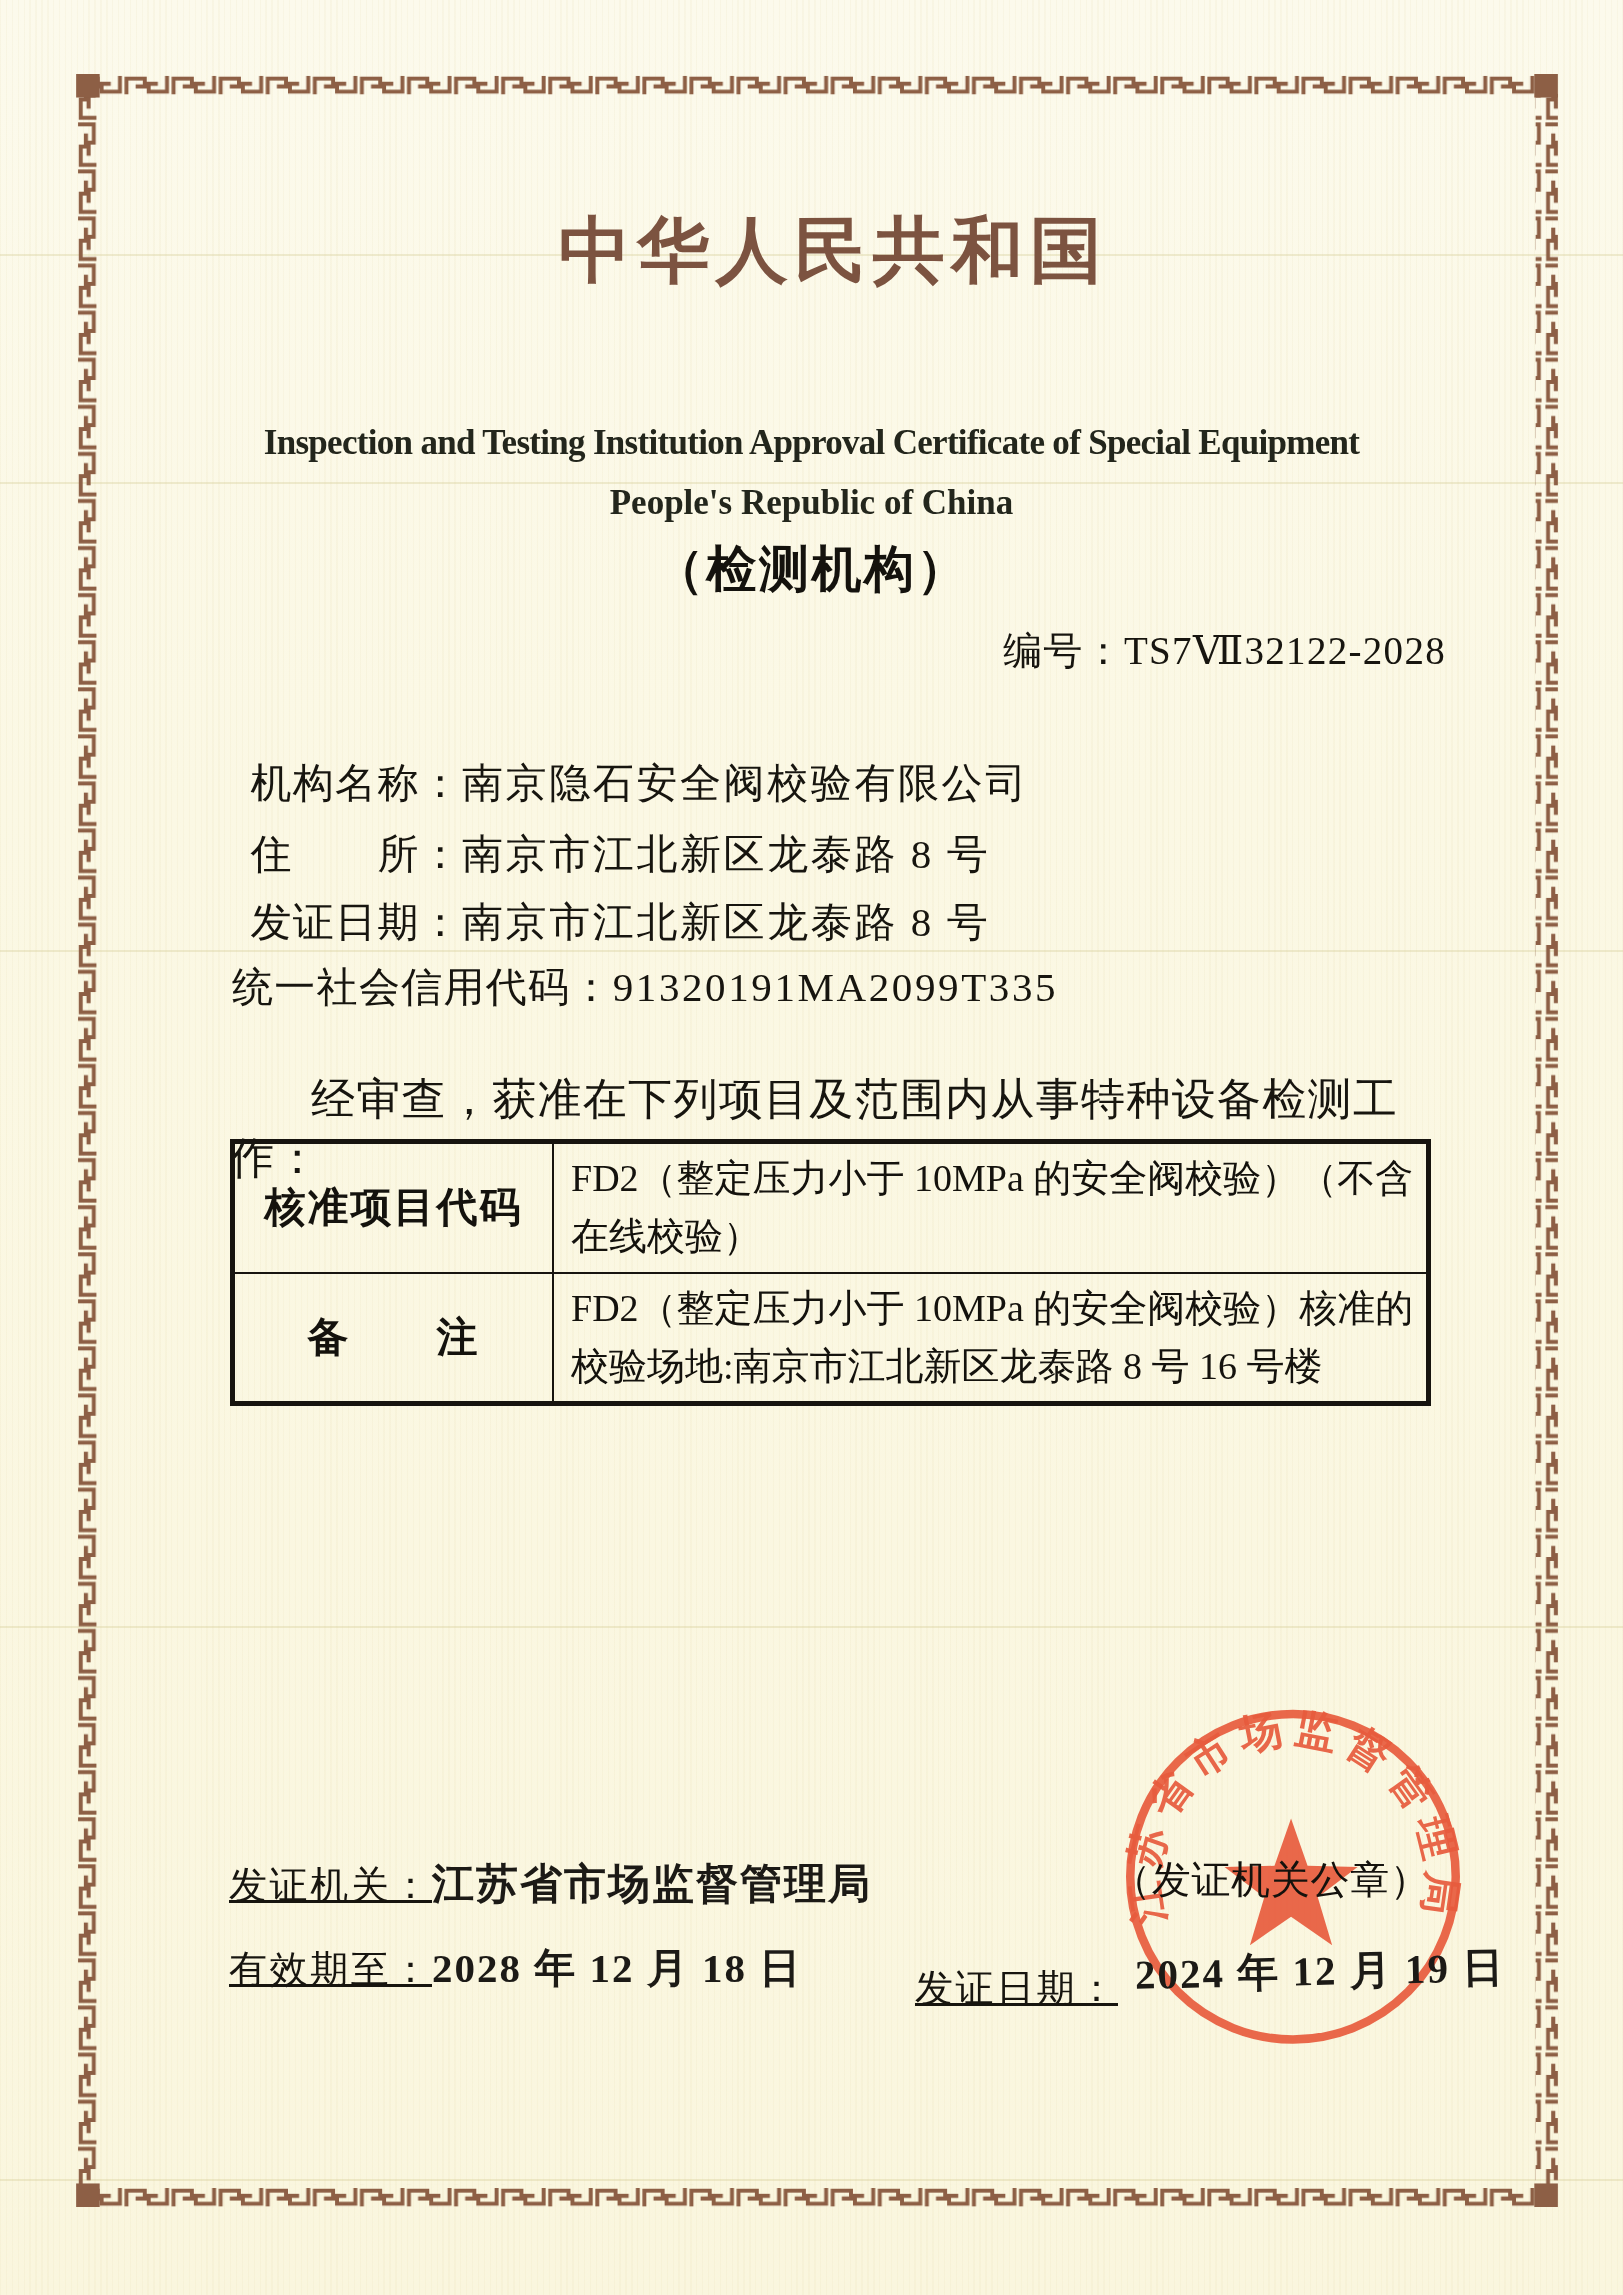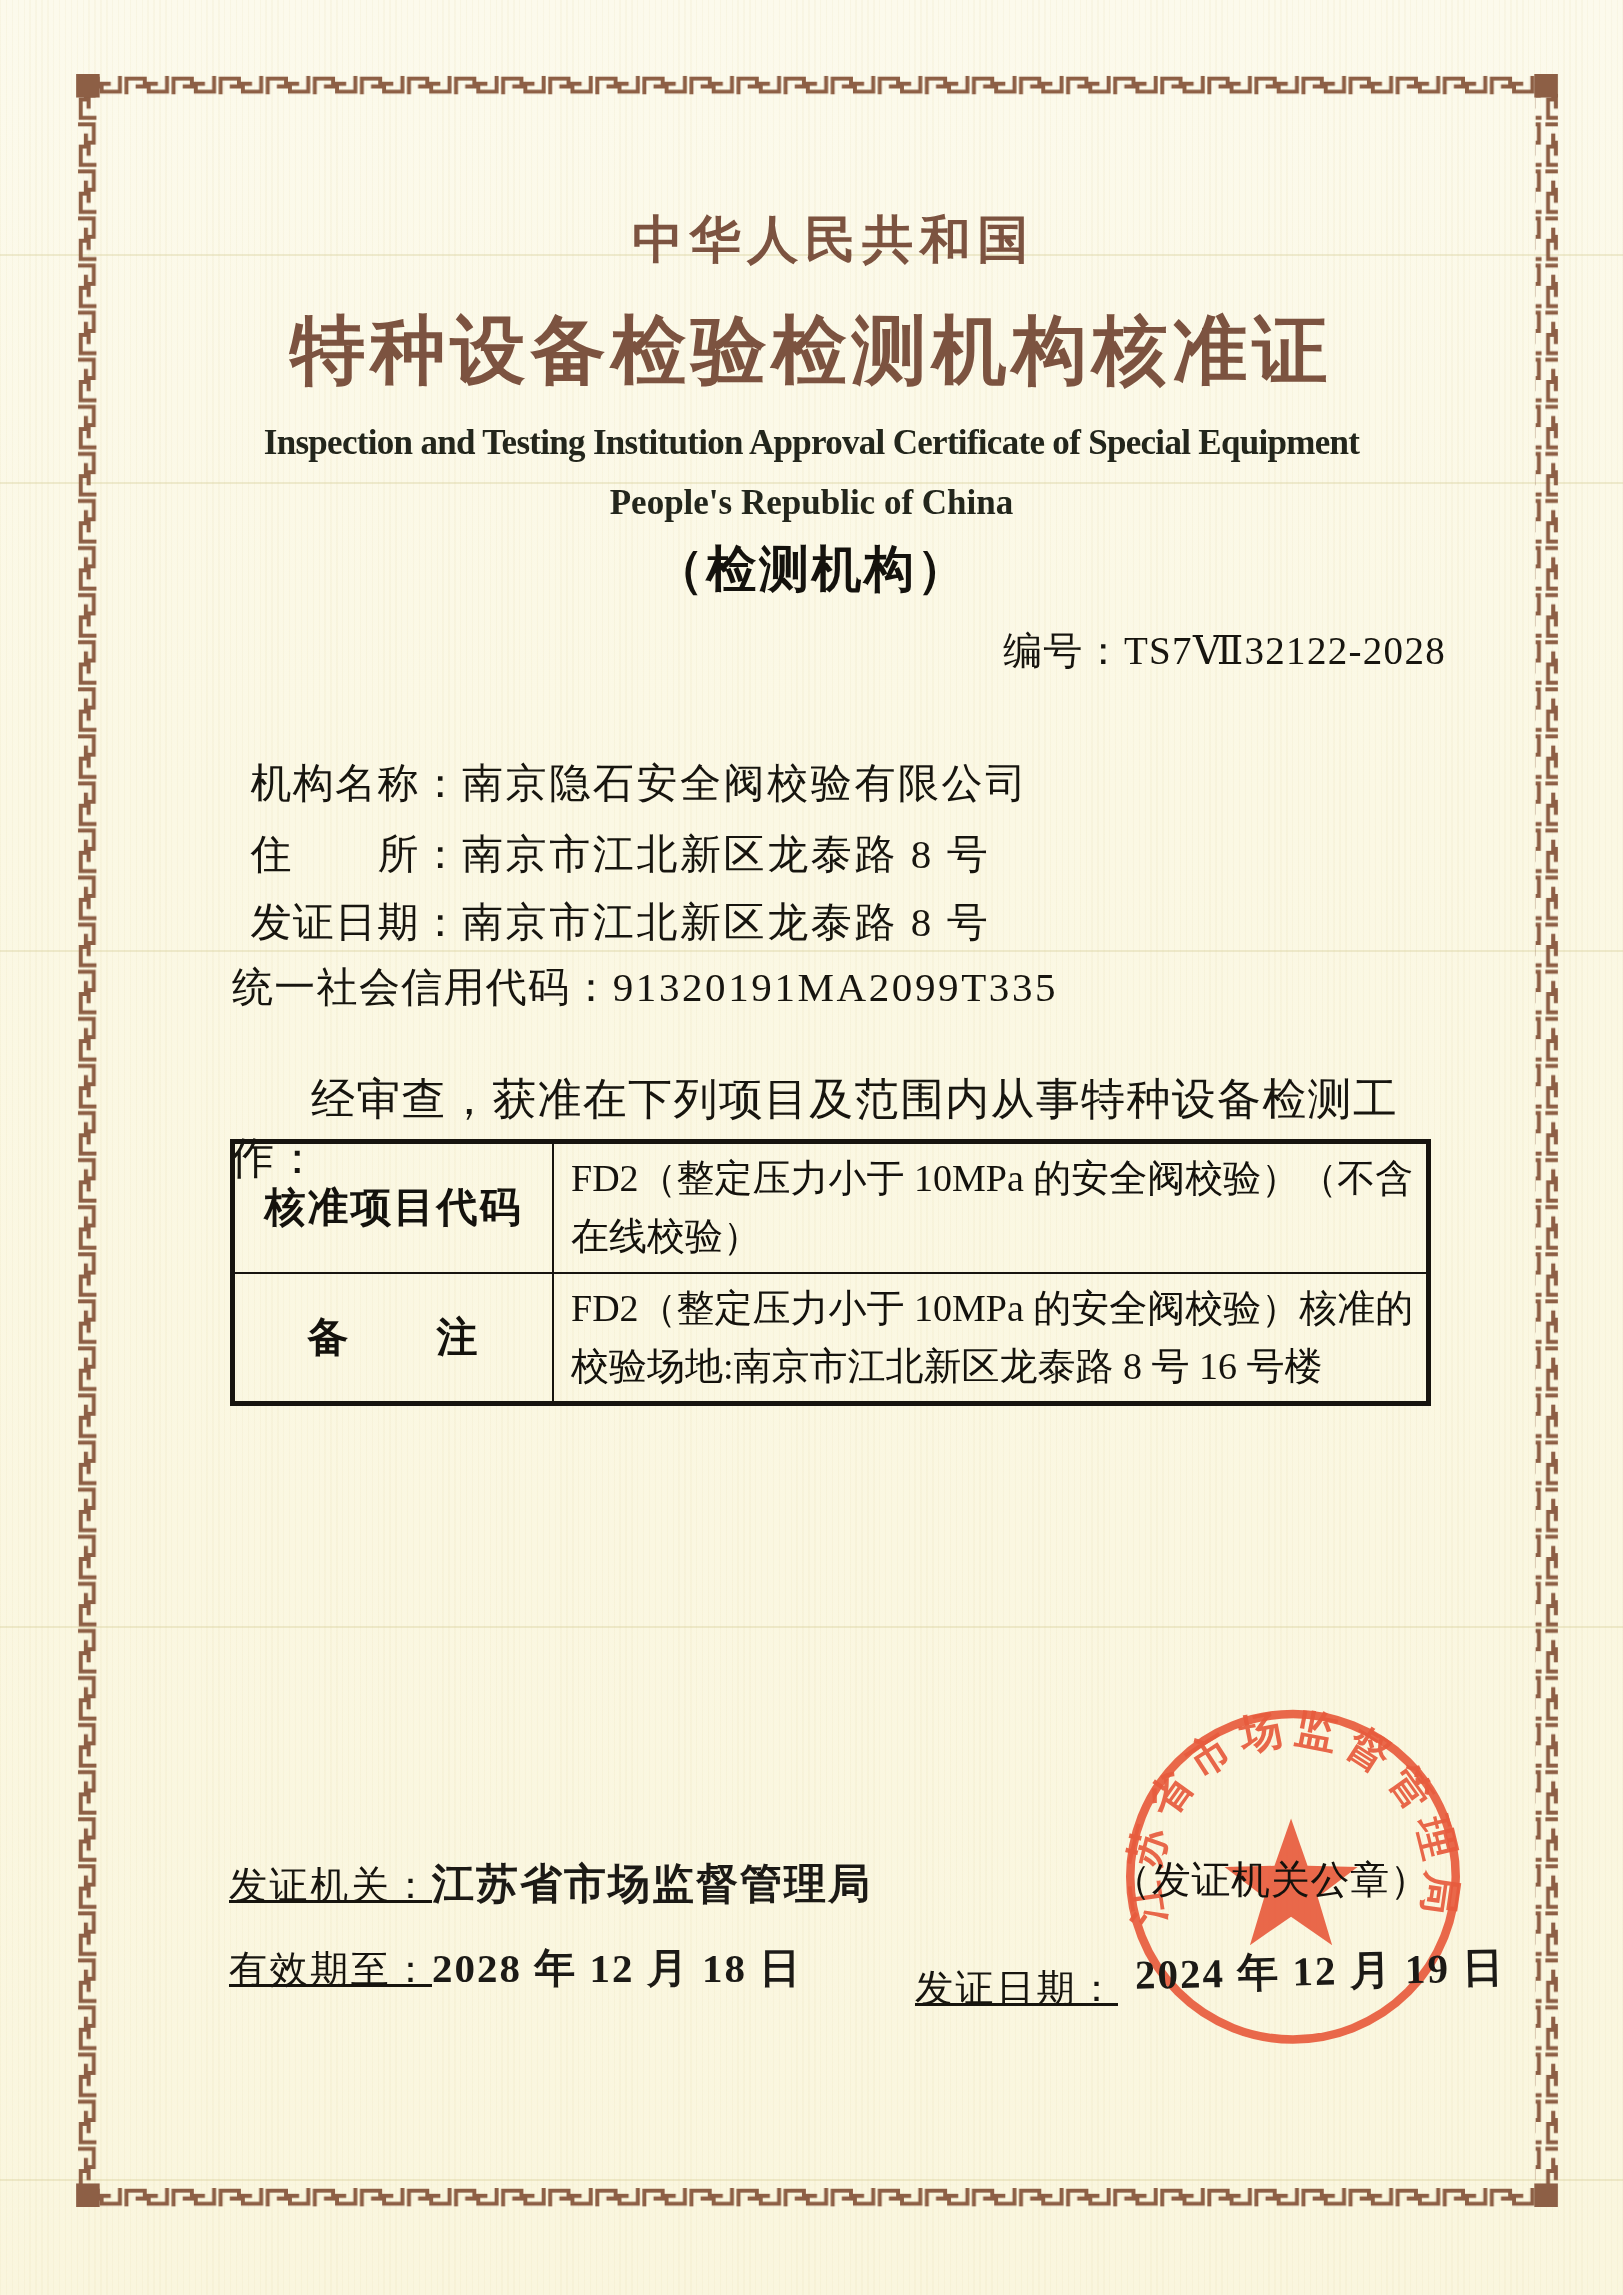--- a/index.html
+++ b/index.html
@@ -14,21 +14,21 @@
   .page::before{
     content:"";position:absolute;inset:0;
     background:repeating-linear-gradient(90deg,rgba(226,214,168,.13) 0 1.3px,rgba(0,0,0,0) 1.3px 5.9px);
     pointer-events:none;
   }
   .abs{position:absolute;}
   .center{left:0;right:0;text-align:center;}
   .scanline{left:0;width:100%;height:2px;background:rgba(213,203,150,.35);}
 
   .title-cn{font-weight:bold;color:#7c5340;line-height:1;}
-  .title-cn1{top:215px;font-size:51px;letter-spacing:6.5px;padding-left:44px;}
+  .title-cn1{top:215px;font-size:72px;letter-spacing:6.5px;padding-left:44px;}
   .title-cn2{top:313px;font-size:75px;letter-spacing:5.2px;}
   .title-en{font-weight:bold;color:#23261c;line-height:1.05;}
   .title-en1{top:425px;font-size:35px;letter-spacing:-0.7px;}
   .title-en2{top:485px;font-size:35px;}
   .subtitle-cn{top:536px;font-size:50px;color:#14120d;letter-spacing:2.6px;font-weight:bold;}
 
   .cert-no{top:624px;right:177px;font-size:39px;letter-spacing:1.3px;color:#17150f;}
 
   .info-line{left:232px;font-size:41px;letter-spacing:1.3px;color:#17150f;white-space:nowrap;text-align:right;}
   .info-label.fixed{display:inline-block;min-width:230px;}
@@ -87,21 +87,20 @@
     <rect x="2230" y="3226" width="36" height="36" fill="#8d5f45"></rect>
   </svg>
 
   <div class="abs scanline" style="top:254px"></div>
   <div class="abs scanline" style="top:482px"></div>
   <div class="abs scanline" style="top:950px"></div>
   <div class="abs scanline" style="top:1626px"></div>
   <div class="abs scanline" style="top:2179px"></div>
 
   <div class="abs center title-cn title-cn1">中华人民共和国</div>
-  <div class="abs center title-cn title-cn2">特种设备检验检测机构核准证</div>
   <div class="abs center title-en title-en1">Inspection and Testing Institution Approval Certificate of Special Equipment</div>
   <div class="abs center title-en title-en2">People's Republic of China</div>
   <div class="abs center subtitle-cn">（检测机构）</div>
 
   <div class="abs cert-no">
     <span>编号：</span><span>TS7Ⅶ32122-2028</span>
   </div>
 
   <div class="abs info-line" style="top:756px">
     <span class="info-label fixed">机构名称：</span><span class="info-value">南京隐石安全阀校验有限公司</span>

